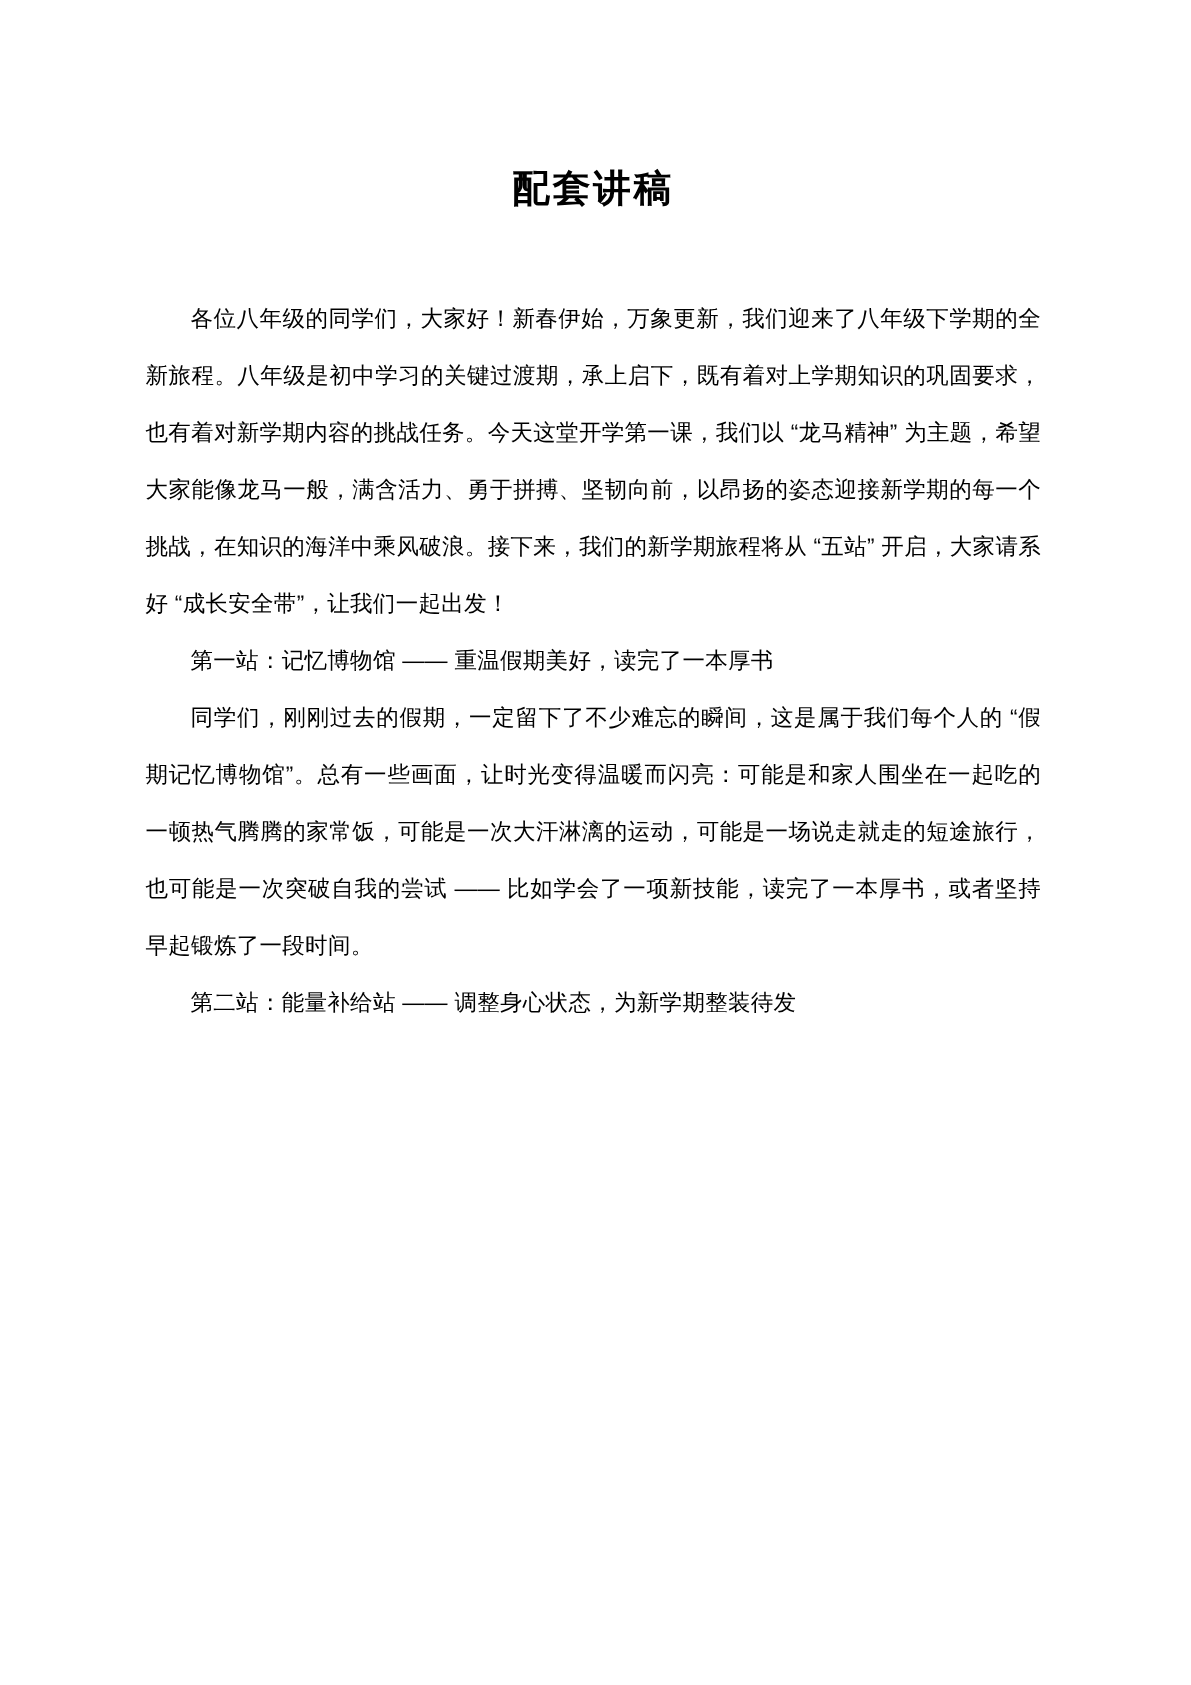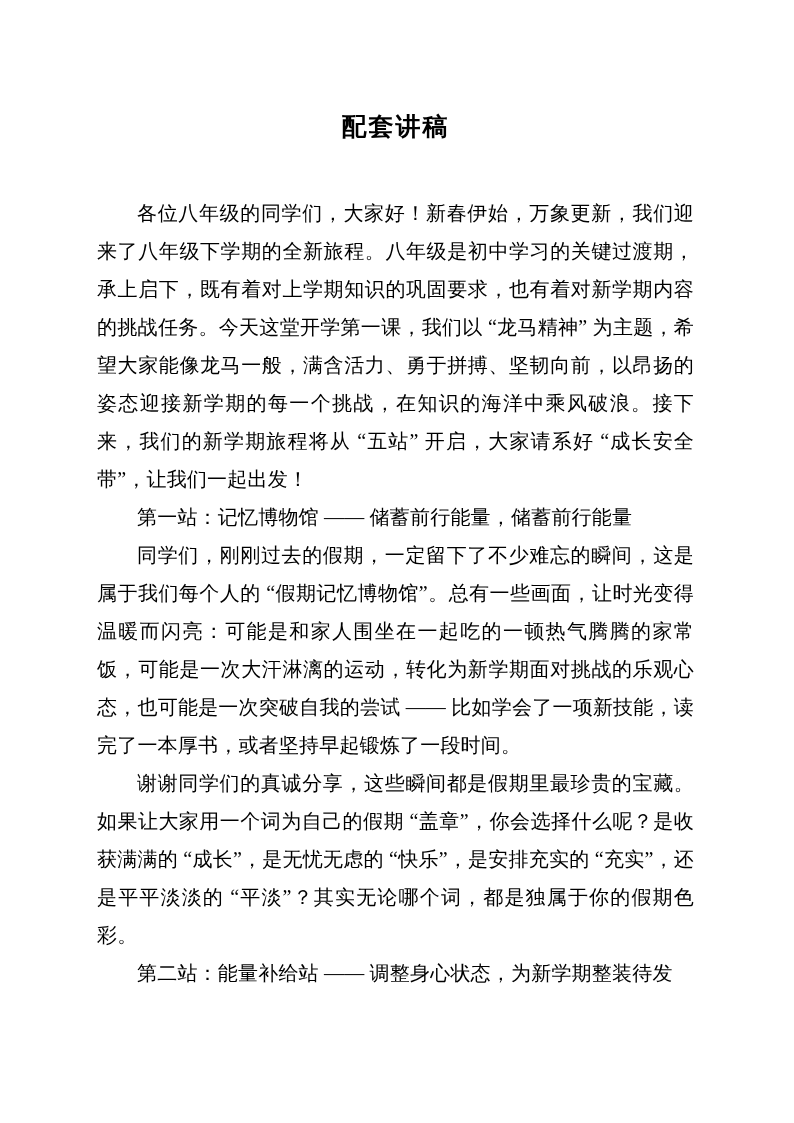--- a/index.html
+++ b/index.html
@@ -36,22 +36,22 @@
     line-height: 1.3;
     margin: 0 0 0 0;
     padding-bottom: 4px;
   }
 
   .title-gap {
     height: 46px;
   }
 
   .para {
-    font-family: Liberation Serif, serif;
-    font-size: 20px;
+    font-family: Liberation Sans, sans-serif;
+    font-size: 15px;
     color: #000000;
     line-height: 38px;
     margin: 0;
     text-align: justify;
     text-justify: inter-ideograph;
     text-indent: 2em;
     letter-spacing: 0.2px;
     word-break: break-all;
   }
 
@@ -65,21 +65,20 @@
 <div class="page">
 
   <div class="doc-body">
 
     <h1 class="doc-title">配套讲稿</h1>
 
     <div class="title-gap"></div>
 
     <div id="paragraph-container">
         <p class="para">各位八年级的同学们，大家好！新春伊始，万象更新，我们迎来了八年级下学期的全新旅程。八年级是初中学习的关键过渡期，承上启下，既有着对上学期知识的巩固要求，也有着对新学期内容的挑战任务。今天这堂开学第一课，我们以 “龙马精神” 为主题，希望大家能像龙马一般，满含活力、勇于拼搏、坚韧向前，以昂扬的姿态迎接新学期的每一个挑战，在知识的海洋中乘风破浪。接下来，我们的新学期旅程将从 “五站” 开启，大家请系好 “成长安全带”，让我们一起出发！</p>
-        <p class="para station">第一站：记忆博物馆 —— 储蓄前行能量，储蓄前行能量</p>
-        <p class="para">同学们，刚刚过去的假期，一定留下了不少难忘的瞬间，这是属于我们每个人的 “假期记忆博物馆”。总有一些画面，让时光变得温暖而闪亮：可能是和家人围坐在一起吃的一顿热气腾腾的家常饭，可能是一次大汗淋漓的运动，转化为新学期面对挑战的乐观心态，也可能是一次突破自我的尝试 —— 比如学会了一项新技能，读完了一本厚书，或者坚持早起锻炼了一段时间。</p>
-        <p class="para">谢谢同学们的真诚分享，这些瞬间都是假期里最珍贵的宝藏。如果让大家用一个词为自己的假期 “盖章”，你会选择什么呢？是收获满满的 “成长”，是无忧无虑的 “快乐”，是安排充实的 “充实”，还是平平淡淡的 “平淡”？其实无论哪个词，都是独属于你的假期色彩。</p>
+        <p class="para station">第一站：记忆博物馆 —— 重温假期美好，读完了一本厚书</p>
+        <p class="para">同学们，刚刚过去的假期，一定留下了不少难忘的瞬间，这是属于我们每个人的 “假期记忆博物馆”。总有一些画面，让时光变得温暖而闪亮：可能是和家人围坐在一起吃的一顿热气腾腾的家常饭，可能是一次大汗淋漓的运动，可能是一场说走就走的短途旅行，也可能是一次突破自我的尝试 —— 比如学会了一项新技能，读完了一本厚书，或者坚持早起锻炼了一段时间。</p>
         <p class="para station">第二站：能量补给站 —— 调整身心状态，为新学期整装待发</p>
       </div>
 
   </div>
 
 </div>
 
 </body></html>

